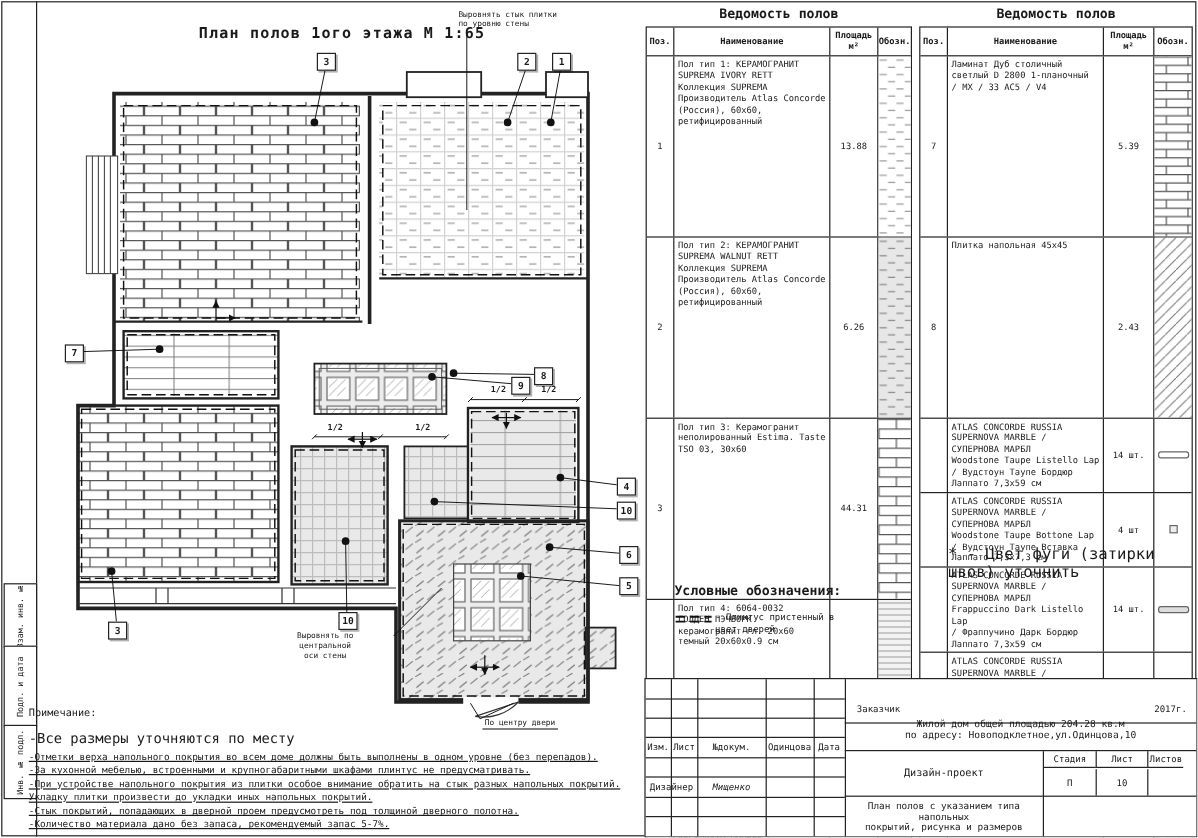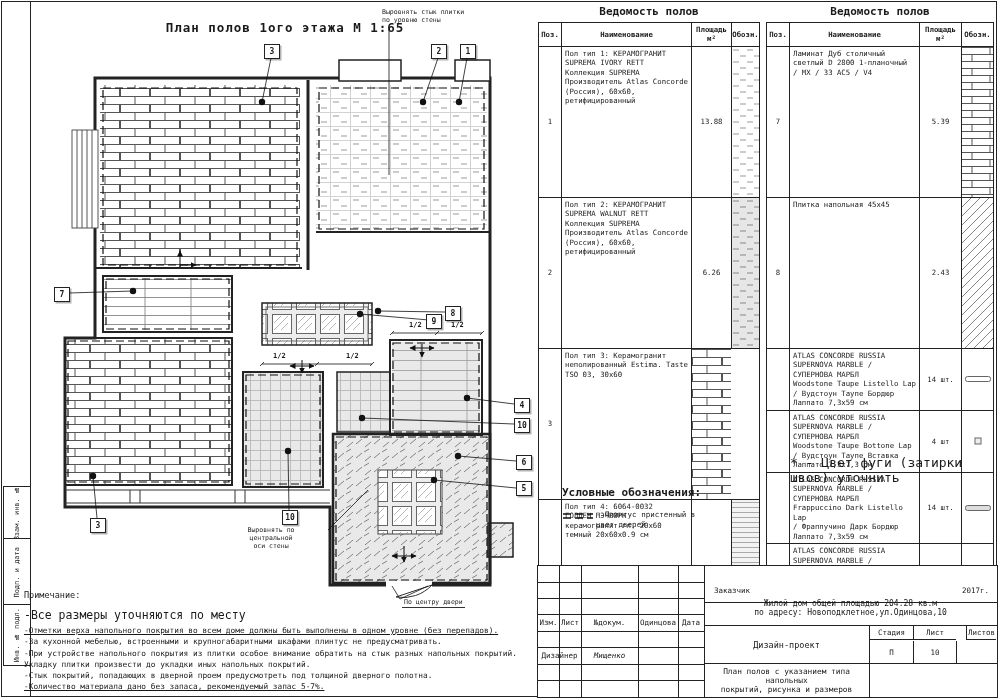--- a/index.html
+++ b/index.html
@@ -39,21 +39,21 @@
   
   #legend{position:absolute;left:562px;top:486px;width:200px;}
   #legend .lg-title{font-size:11px;font-weight:bold;margin-bottom:8px;}
   .lg-item{display:flex;align-items:flex-start;margin-bottom:7px;}
   .lg-item .ic{width:34px;flex:0 0 34px;}
   .lg-item .tx{font-size:7.5px;white-space:pre-line;line-height:1.3;padding-top:3px;}
   
   #notes{position:absolute;left:24px;top:590px;width:512px;}
   #notes .n-title{font-size:8.5px;margin-bottom:8px;}
   #notes .n-lead{font-size:11.5px;margin-bottom:3px;}
-  .n-item{font-size:7.8px;line-height:1.45;}
+  .n-item{font-size:7.8px;line-height:1.45;text-decoration:underline;}
   .n-item.u{text-decoration:underline;}
   
   #tb{position:absolute;left:537px;top:565px;width:459px;height:131px;border:1.5px solid #222;background:#fff;font-size:7.5px;}
   .tb-cell{position:absolute;border:0 solid #222;box-sizing:border-box;}
   .bl{border-left-width:1.2px;} .bt{border-top-width:1.2px;}
   .ctr{display:flex;align-items:center;justify-content:center;text-align:center;white-space:pre-line;}
 </style>
 </head>
 <body>
 
@@ -300,20 +300,21 @@
           <svg style="width:100%;height:100%">
             <rect width="100%" height="100%" fill="url(#p-dashg)"></rect>
           </svg>
         </div>
     </div>
     <div class="vt-row">
       <div class="c pos">3</div>
       <div class="c name">Пол тип 3: Керамогранит
 неполированный Estima. Taste
 TSO 03, 30х60</div>
+      <div class="c area">44.31</div>
       <div class="c sign">
           <svg style="width:100%;height:100%">
             <rect width="100%" height="100%" fill="url(#p-brick)"></rect>
           </svg>
         </div>
     </div>
     <div class="vt-row">
       <div class="c pos">4</div>
       <div class="c name">Пол тип 4: 6064-0032
 ГОЛДЕН ПЭЧВОРК
@@ -507,21 +508,21 @@
     <div class="tb-cell" style="left:166px;top:12px;width:293px;height:25px;border-bottom:1.2px solid #222;">
       <span style="position:absolute;left:10px;top:8px;">Заказчик</span>
       <span style="position:absolute;right:8px;top:8px;">2017г.</span>
     </div>
     <div class="tb-cell ctr" style="left:166px;top:25px;width:293px;height:35px;border-bottom:1.2px solid #222;font-size:8px;">Жилой дом общей площадью 204.28 кв.м
 по адресу: Новоподклетное,ул.Одинцова,10</div>
     <div class="tb-cell ctr" style="left:166px;top:60px;width:165px;height:38px;border-bottom:1.2px solid #222;font-size:8.5px;">Дизайн-проект</div>
     <div class="tb-cell" style="left:331px;top:60px;width:128px;height:38px;border-left:1.2px solid #222;border-bottom:1.2px solid #222;">
       <div class="tb-cell ctr" style="left:0;top:0;width:43px;height:14px;border-bottom:1.2px solid #222;">Стадия</div>
       <div class="tb-cell ctr" style="left:43px;top:0;width:43px;height:14px;border-left:1.2px solid #222;border-bottom:1.2px solid #222;">Лист</div>
-      <div class="tb-cell ctr" style="left:86px;top:0;width:30px;height:14px;border-left:1.2px solid #222;border-bottom:1.2px solid #222;margin-left:10px;">Листов</div>
+      <div class="tb-cell ctr" style="left:86px;top:0;width:30px;height:14px;border-left:1.2px solid #222;border-bottom:1.2px solid #222;">Листов</div>
       <div class="tb-cell ctr" style="left:0;top:15px;width:43px;height:22px;">П</div>
       <div class="tb-cell ctr" style="left:43px;top:15px;width:43px;height:22px;border-left:1.2px solid #222;">10</div>
       <div class="tb-cell ctr" style="left:86px;top:15px;width:42px;height:22px;border-left:1.2px solid #222;"></div>
     </div>
     <div class="tb-cell ctr" style="left:166px;top:98px;width:165px;height:33px;font-size:7.8px;">План полов с указанием типа напольных
 покрытий, рисунка и размеров</div>
     <div class="tb-cell" style="left:331px;top:98px;width:128px;height:33px;border-left:1.2px solid #222;"></div>
   </div>
 </div>
 

